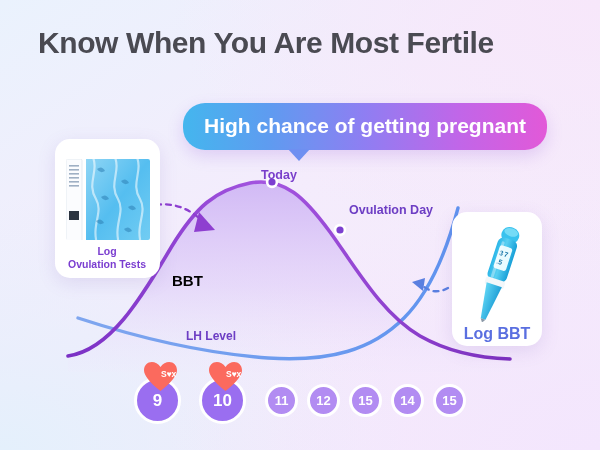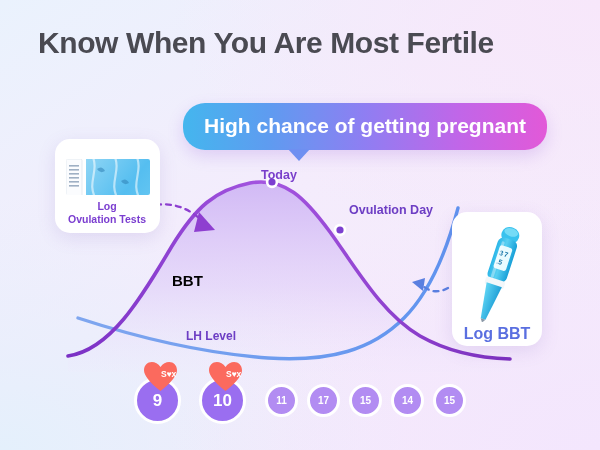--- a/index.html
+++ b/index.html
@@ -49,40 +49,40 @@
   .lbl-ovulation  { left:349px; top:203px;  font-size:12.5px; color:#6d3ec4; }
   .lbl-bbt        { left:172px; top:272px;  font-size:15px;   color:#000000; }
   .lbl-lh         { left:186px; top:329px;  font-size:12px;   color:#6d3ec4; }
 
   
   .card {
     position:absolute; background:#ffffff; border-radius:15px;
     box-shadow:0 5px 18px rgba(120,90,180,.15);
     display:flex; flex-direction:column; align-items:center;
   }
-  .card-ovu { left:55px; top:139px; width:105px; height:94px; padding:20px 8px 8px; }
+  .card-ovu { left:55px; top:139px; width:105px; height:139px; padding:20px 8px 8px; }
   .card-bbt { left:452px; top:212px; width:90px;  height:134px; padding:9px 8px 8px; }
 
   .card-label { font-weight:bold; text-align:center; line-height:1.18; }
   .card-ovu .card-label { font-size:10.5px; color:#7b3ed0; align-self:flex-start; padding-left:5px; margin-top:5px; }
   .card-bbt .card-label { font-size:16px;  color:#5a6fe0; margin-top:auto; padding-bottom:2px; }
 
   .strip-art { width:84px; height:84px; position:relative; overflow:hidden; border-radius:2px; }
   .therm-art { width:70px; height:104px; position:relative; }
 
   
   .days { position:absolute; left:0; top:362px; width:600px; height:62px; }
   .day {
     position:absolute; border-radius:50%;
     display:flex; align-items:center; justify-content:center;
     color:#ffffff; font-weight:bold;
     border:3px solid #ffffff;
   }
   .day.big   { width:47px; height:47px; font-size:17px; background:#9a6ef0; top:15px; }
-  .day.small { width:33px; height:33px; font-size:10px; background:#b28cf2; top:22px; }
+  .day.small { width:33px; height:33px; font-size:13px; background:#b28cf2; top:22px; }
 
   .heart {
     position:absolute; width:35px; height:31px; top:-19px; left:6px;
     display:flex; align-items:flex-start; justify-content:center;
     z-index:3;
   }
   .heart svg { position:absolute; inset:0; width:35px; height:31px; }
   .heart span {
     position:relative; z-index:2; color:#ffffff;
     font-size:8.5px; font-weight:bold; margin-top:8px; letter-spacing:-0.2px;padding-left:16px;
@@ -250,21 +250,21 @@
           </svg>
         <span>S♥x</span>
       </div>
       <span>10</span>
     </div>
 
     <div class="day small" style="left:265px;">
       <span>11</span>
     </div>
     <div class="day small" style="left:307px;">
-      <span>17</span>
+      <span>12</span>
     </div>
     <div class="day small" style="left:349px;">
       <span>15</span>
     </div>
     <div class="day small" style="left:391px;">
       <span>14</span>
     </div>
     <div class="day small" style="left:433px;">
       <span>15</span>
     </div>

